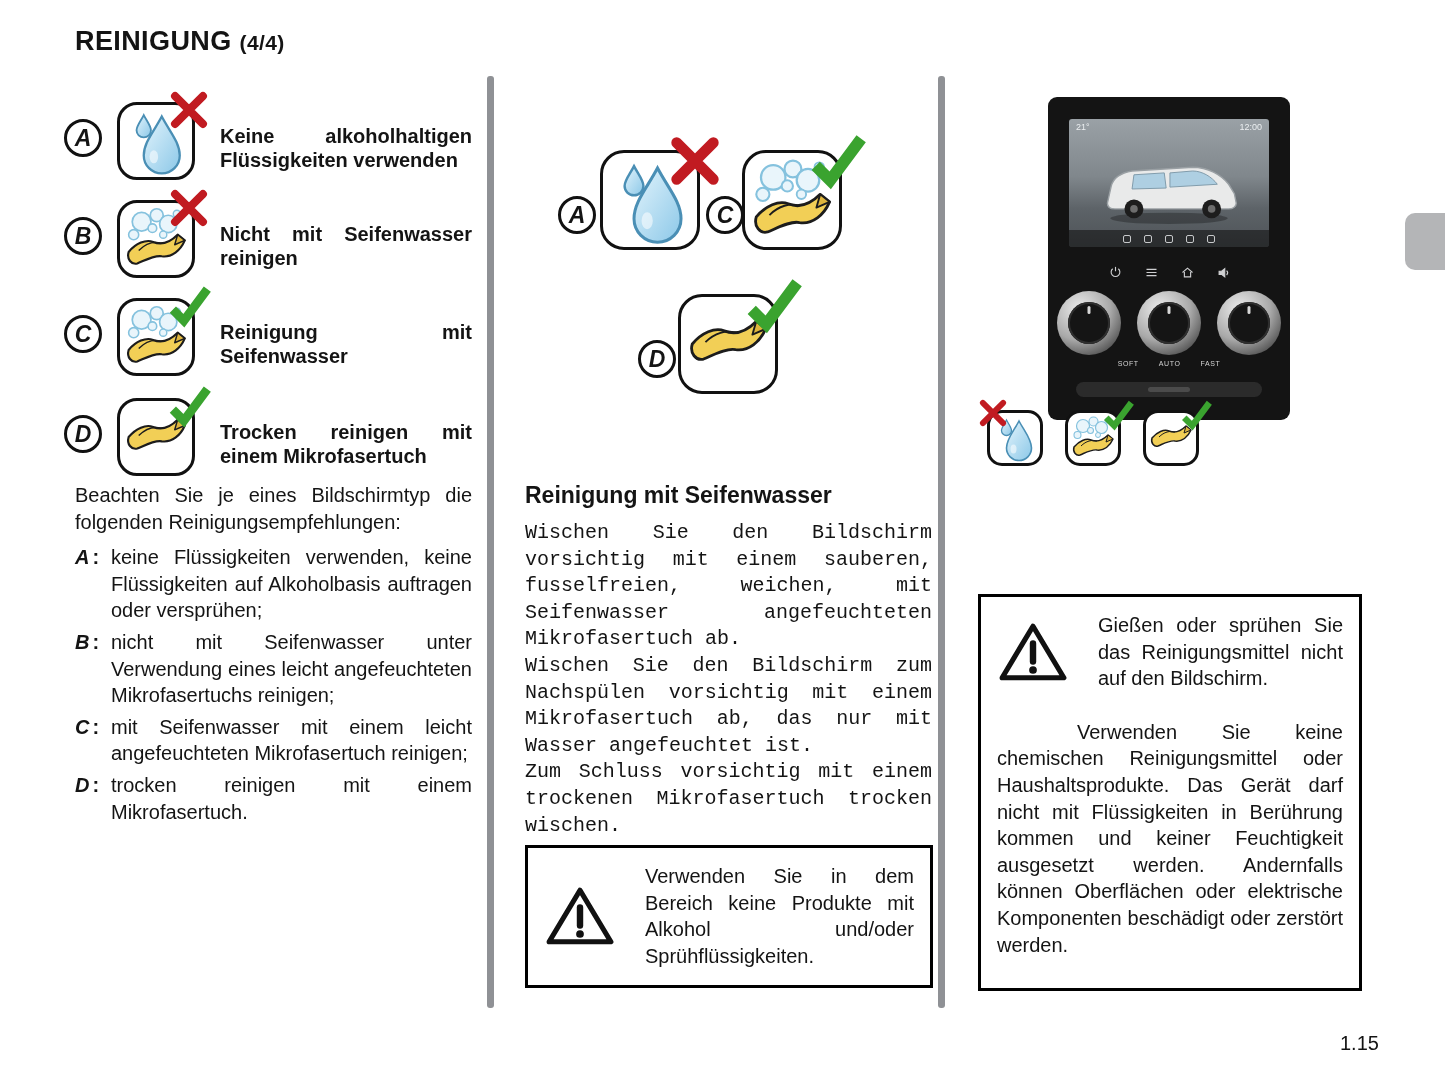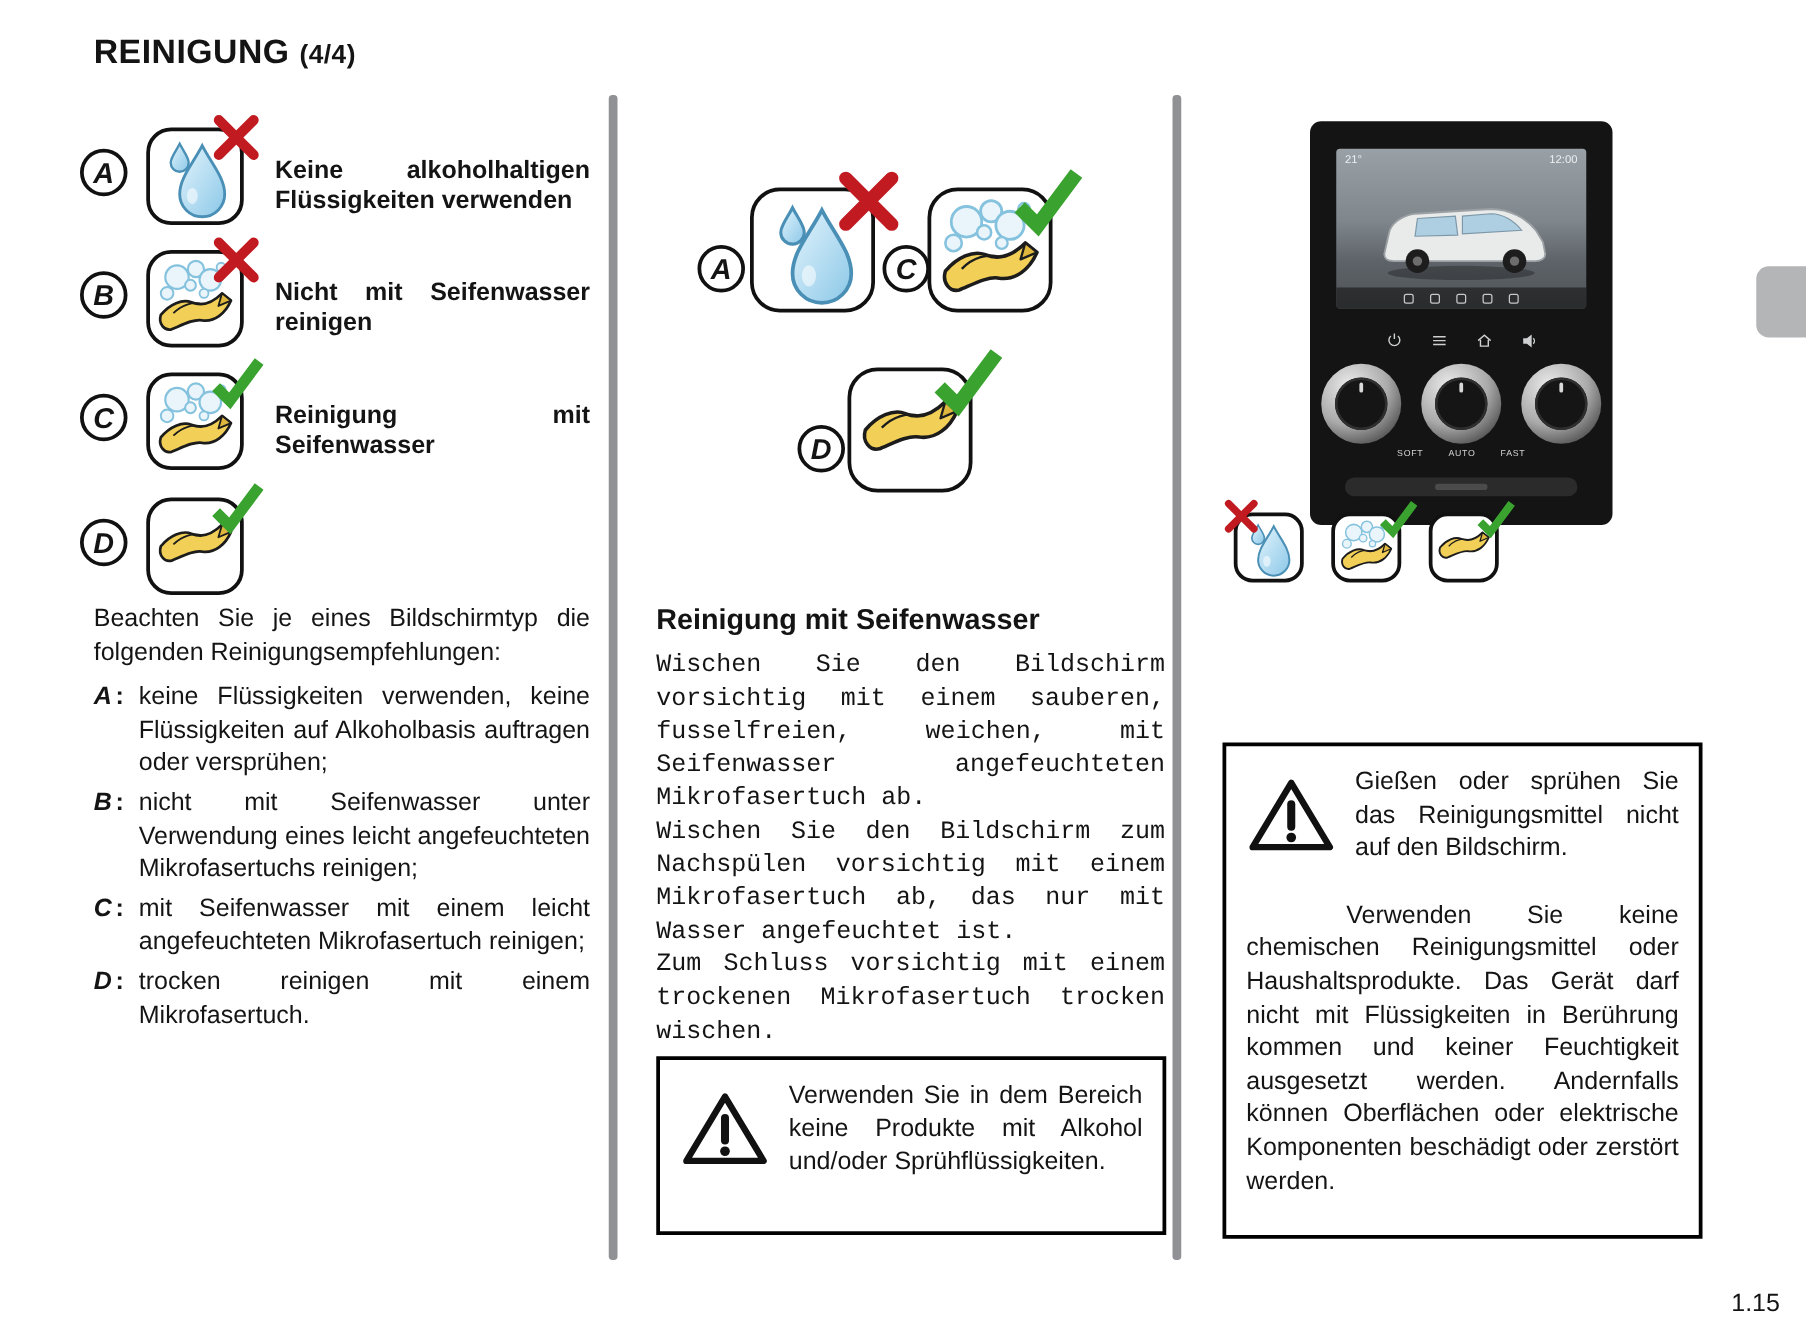--- a/index.html
+++ b/index.html
@@ -53,21 +53,21 @@
   
   .mid-figure { position:absolute; left:525px; top:120px; width:395px; height:335px; }
   .mid-figure .letter-badge { position:absolute; }
   .mid-figure .pict { position:absolute; }
   .mid-heading { position:absolute; left:525px; top:480px; font-weight:700; font-size:23px; }
   .mid-text { position:absolute; left:525px; top:520px; width:407px;font-family:Liberation Mono, monospace; }
   .mid-text p { text-align:justify; }
 
   .warn-box { position:absolute; border:3px solid #000; background:#fff; padding:15px 16px; }
   .warn-box.mid { left:525px; top:845px; width:408px; height:143px; }
-  .warn-row { display:flex; align-items:center; gap:15px; }
+  .warn-row { display:flex; align-items:center; gap:29px; }
   .warn-icon { flex:0 0 72px; width:72px; height:66px; }
   .warn-icon svg { width:100%; height:100%; display:block; }
   .warn-text { flex:1; text-align:justify; }
 
   
   .device { position:absolute; left:1048px; top:97px; width:242px; height:323px;
             background:#141414; border-radius:9px; }
   .device .screen { position:absolute; left:21px; top:22px; width:200px; height:128px; overflow:hidden;
                     border-radius:3px;
                     background:linear-gradient(#9aa1a6 0%, #80878c 45%, #5d6368 70%, #4e5357 100%); }
@@ -91,21 +91,21 @@
   .knob-labels span { font-size:7px; color:#d5d5d5; letter-spacing:.6px; }
   .device-bottom-bar { position:absolute; left:28px; top:285px; width:186px; height:15px;
                        background:#2b2b2b; border-radius:8px; display:flex; align-items:center; justify-content:center; }
   .device-bottom-bar i { width:42px; height:5px; background:#4b4b4b; border-radius:3px; display:block; }
 
   .icon-strip { position:absolute; left:985px; top:400px; display:flex; gap:12px; }
 
   .warn-box.rightcol { left:978px; top:594px; width:384px; height:397px; }
   .warn-box.rightcol .p2 { margin-top:27px; text-align:justify; text-indent:80px; }
 
-  .page-number { position:absolute; left:1340px; top:1030px; font-size:20px;margin-left:45px; }
+  .page-number { position:absolute; left:1340px; top:1030px; font-size:20px; }
 </style>
 </head>
 <body>
 
 <svg width="0" height="0" style="position:absolute" aria-hidden="true">
   <defs>
     <linearGradient id="gDrop" x1="0" y1="0" x2="1" y2="1">
       <stop offset="0" stop-color="#e3f4fc"></stop>
       <stop offset="1" stop-color="#8cc8e8"></stop>
     </linearGradient>
@@ -226,20 +226,21 @@
     <div class="pict sm">
       <div class="box">
           <svg viewBox="0 0 100 100">
             <use href="#sym-cloth"></use>
           </svg>
         </div>
       <svg class="mark" viewBox="0 0 60 60">
           <use href="#sym-check"></use>
         </svg>
     </div>
+    <div class="legend-label">Trocken reinigen mit einem Mikrofasertuch</div>
   </div>
 
   <div class="left-textblock">
     <p class="intro">Beachten Sie je eines Bildschirmtyp die folgenden Reinigungsempfehlungen:</p>
 
     <div class="rec">
       <span class="rec-letter"><span>A</span><span class="colon">:</span></span>
       <p class="rec-text">keine Flüssigkeiten verwenden, keine Flüssigkeiten auf Alkoholbasis auftragen oder versprühen;</p>
     </div>
     <div class="rec">

